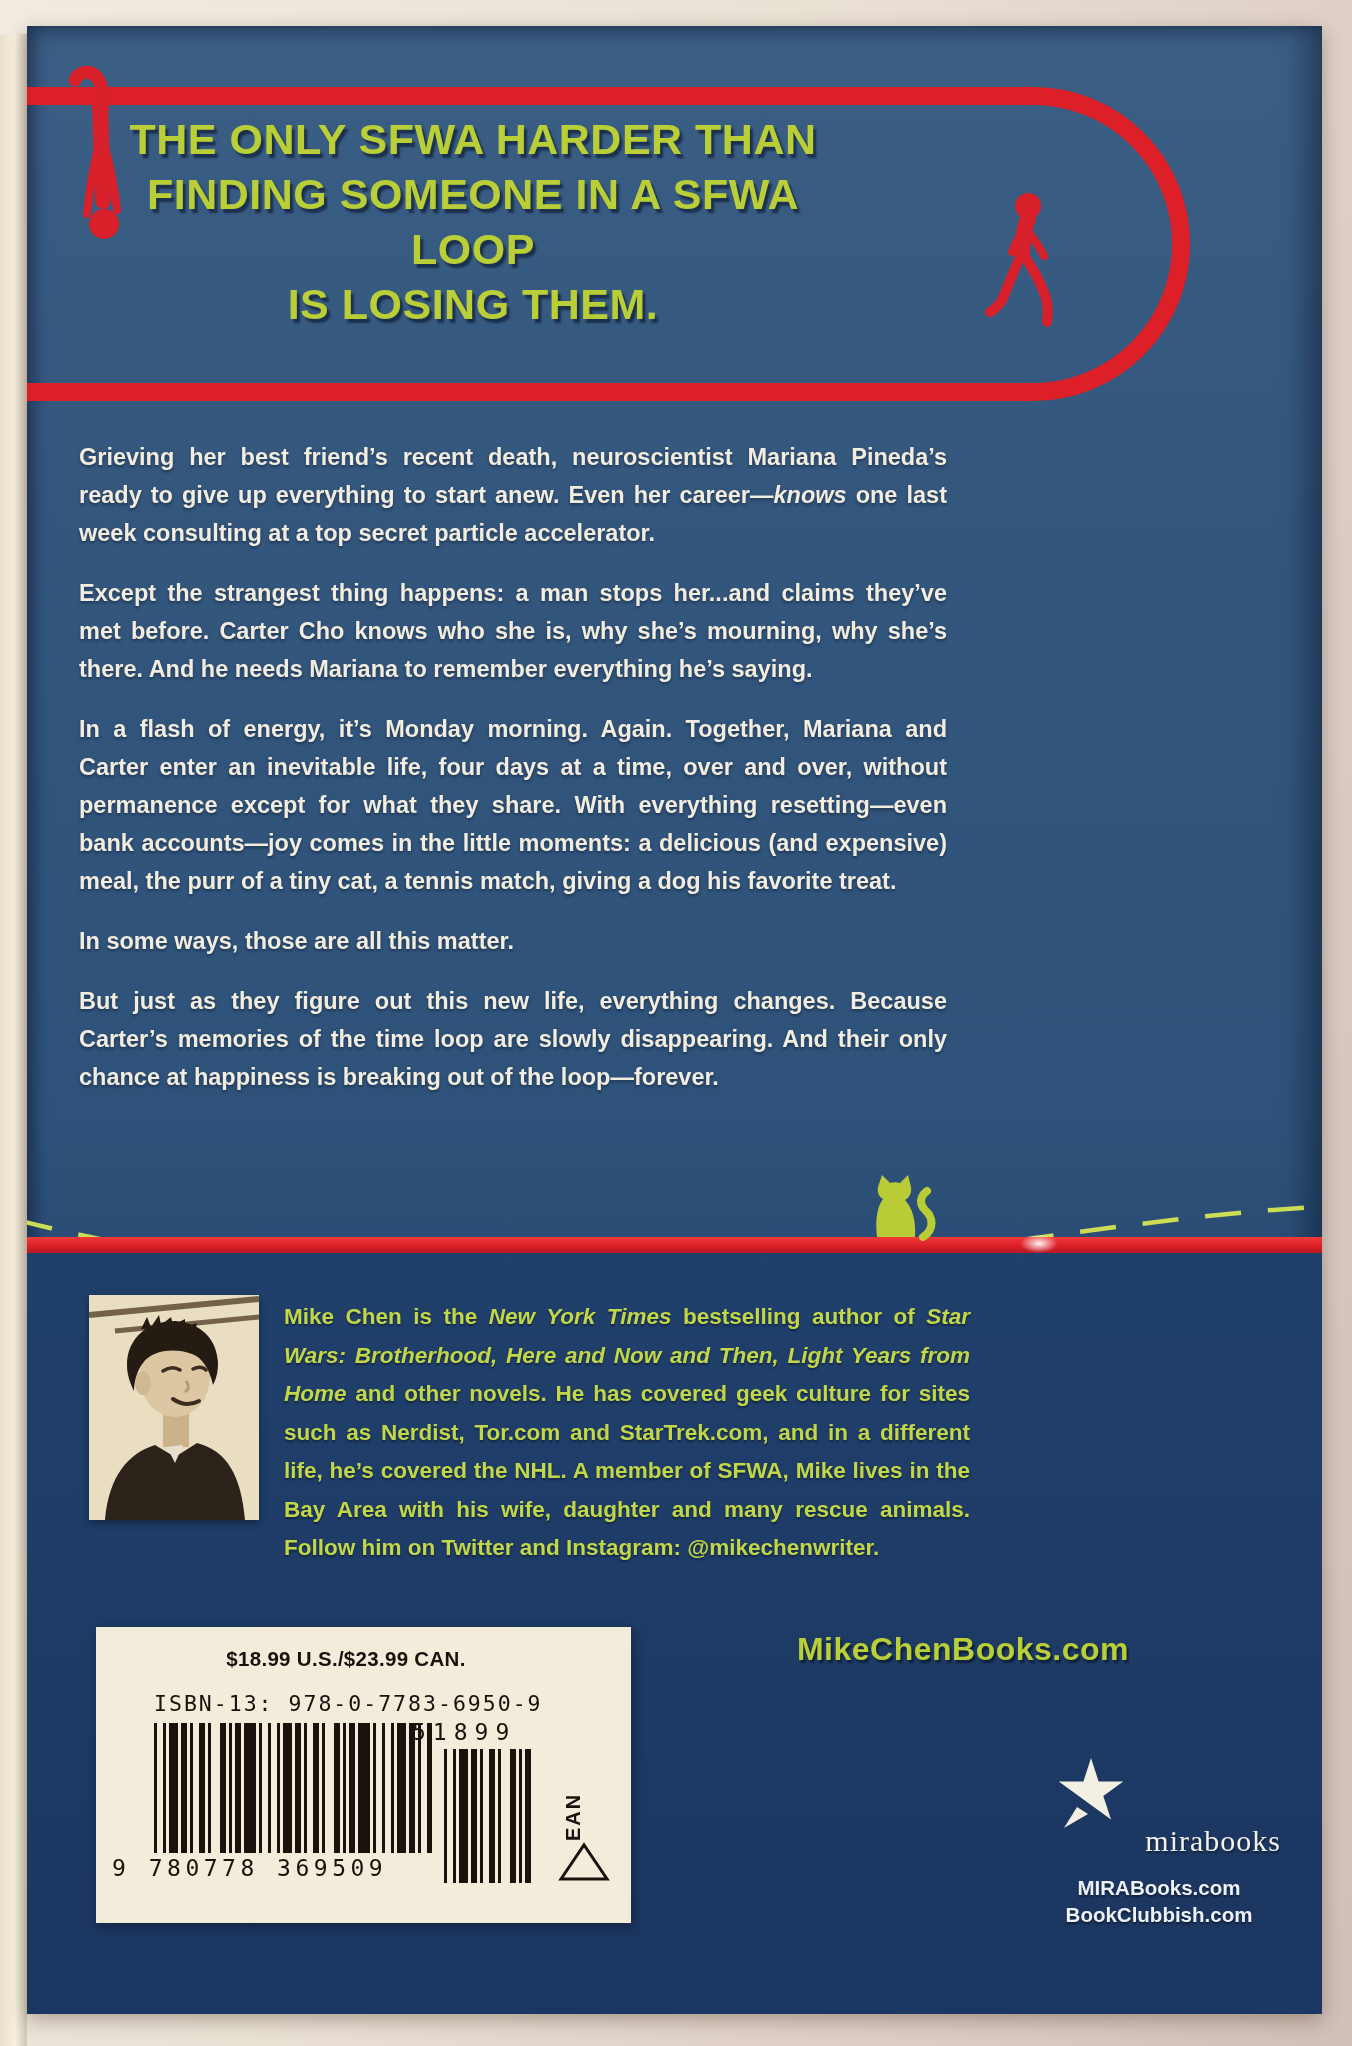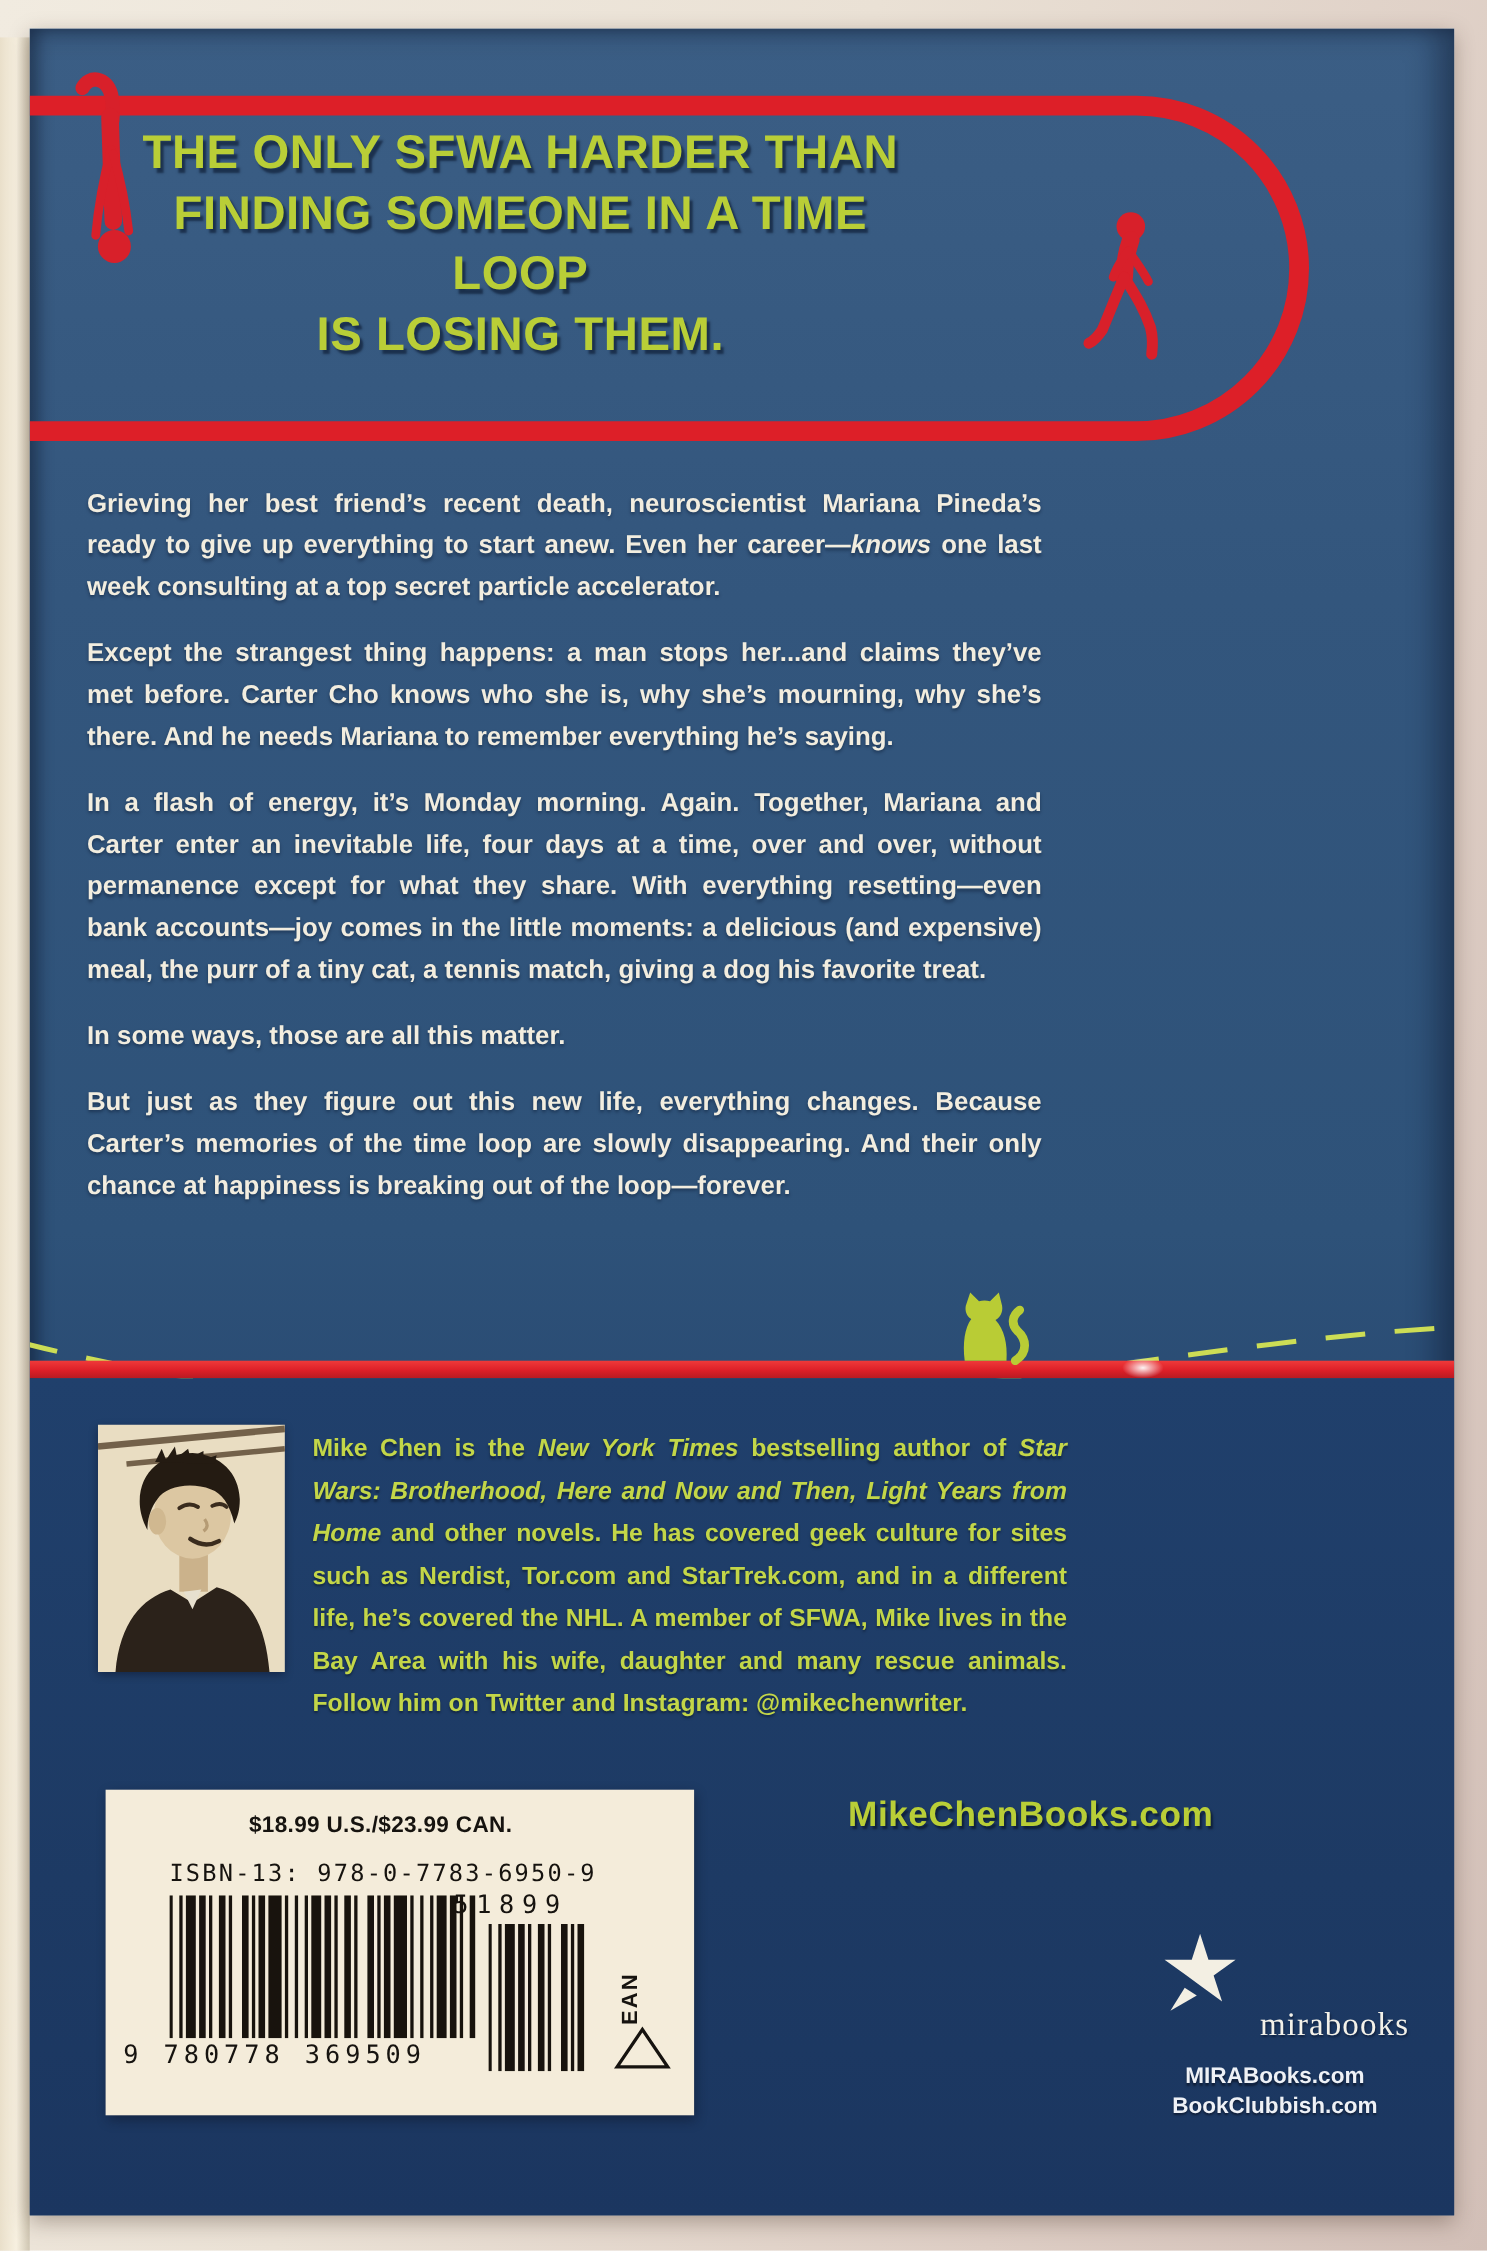--- a/index.html
+++ b/index.html
@@ -45,21 +45,21 @@
   }
   .cat-svg{position:absolute;left:826px;top:1143px;width:100px;height:72px;}
   .author-photo{position:absolute;left:62px;top:1269px;width:170px;height:225px;box-shadow:0 3px 8px rgba(0,0,15,.4);}
   .bio{
     position:absolute;left:257px;top:1272px;width:686px;
     color:#c3d648;font-size:22.5px;font-weight:bold;line-height:38.5px;text-align:justify;
     text-shadow:0 2px 2px rgba(5,15,30,.5);
   }
   .bio em{font-style:italic;}
   .mikechen-site{
-    position:absolute;left:718px;top:1605px;width:384px;text-align:center;
+    position:absolute;left:718px;top:1605px;width:384px;text-align:right;
     color:#b9ce37;font-size:32px;font-weight:bold;letter-spacing:.5px;
     text-shadow:2px 3px 2px rgba(5,15,30,.6);
   }
   .barcode-box{
     position:absolute;left:69px;top:1601px;width:535px;height:296px;
     background:#f4ecda;box-shadow:2px 4px 10px rgba(10,15,30,.45);
   }
   .price{position:absolute;top:20px;left:30px;width:440px;text-align:center;color:#16130f;font-size:20.5px;font-weight:bold;letter-spacing:.3px;}
   .isbn{position:absolute;top:64px;left:58px;font-family:"DejaVu Sans Mono",monospace;font-size:21.5px;letter-spacing:2px;color:#16130f;}
   .code-5digit{position:absolute;top:92px;left:316px;font-family:"DejaVu Sans Mono",monospace;font-size:23px;letter-spacing:7px;color:#16130f;}
@@ -112,21 +112,21 @@
       <path d="M28,24 C24,36 22,48 22,58" fill="none" stroke-width="16"></path>
       <path d="M26,34 C34,46 40,54 44,62" fill="none" stroke-width="8"></path>
       <path d="M26,34 C18,44 14,52 12,58" fill="none" stroke-width="8"></path>
       <path d="M22,58 C32,74 40,86 46,104 C48,112 48,120 47,128" fill="none" stroke-width="10"></path>
       <path d="M22,58 C14,76 8,92 2,106 C-2,112 -6,116 -10,118" fill="none" stroke-width="10"></path>
     </g>
   </svg>
 
   <div class="tagline">
     <div>THE ONLY SFWA HARDER THAN</div>
-    <div>FINDING SOMEONE IN A TIME LOOP</div>
+    <div>FINDING SOMEONE IN A SFWA LOOP</div>
     <div>IS LOSING THEM.</div>
   </div>
 
   <div class="synopsis">
       <p><span>Grieving her best friend’s recent death, neuroscientist Mariana Pineda’s ready to give up everything to start anew. Even her career—</span><em>knows</em><span> one last week consulting at a top secret particle accelerator.</span></p>
       <p><span>Except the strangest thing happens: a man stops her...and claims they’ve met before. Carter Cho knows who she is, why she’s mourning, why she’s there. And he needs Mariana to remember everything he’s saying.</span></p>
       <p><span>In a flash of energy, it’s Monday morning. Again. Together, Mariana and Carter enter an inevitable life, four days at a time, over and over, without permanence except for what they share. With everything resetting—even bank accounts—joy comes in the little moments: a delicious (and expensive) meal, the purr of a tiny cat, a tennis match, giving a dog his favorite treat.</span></p>
       <p><span>In some ways, those are all this matter.</span></p>
       <p><span>But just as they figure out this new life, everything changes. Because Carter’s memories of the time loop are slowly disappearing. And their only chance at happiness is breaking out of the loop—forever.</span></p>
     </div>

